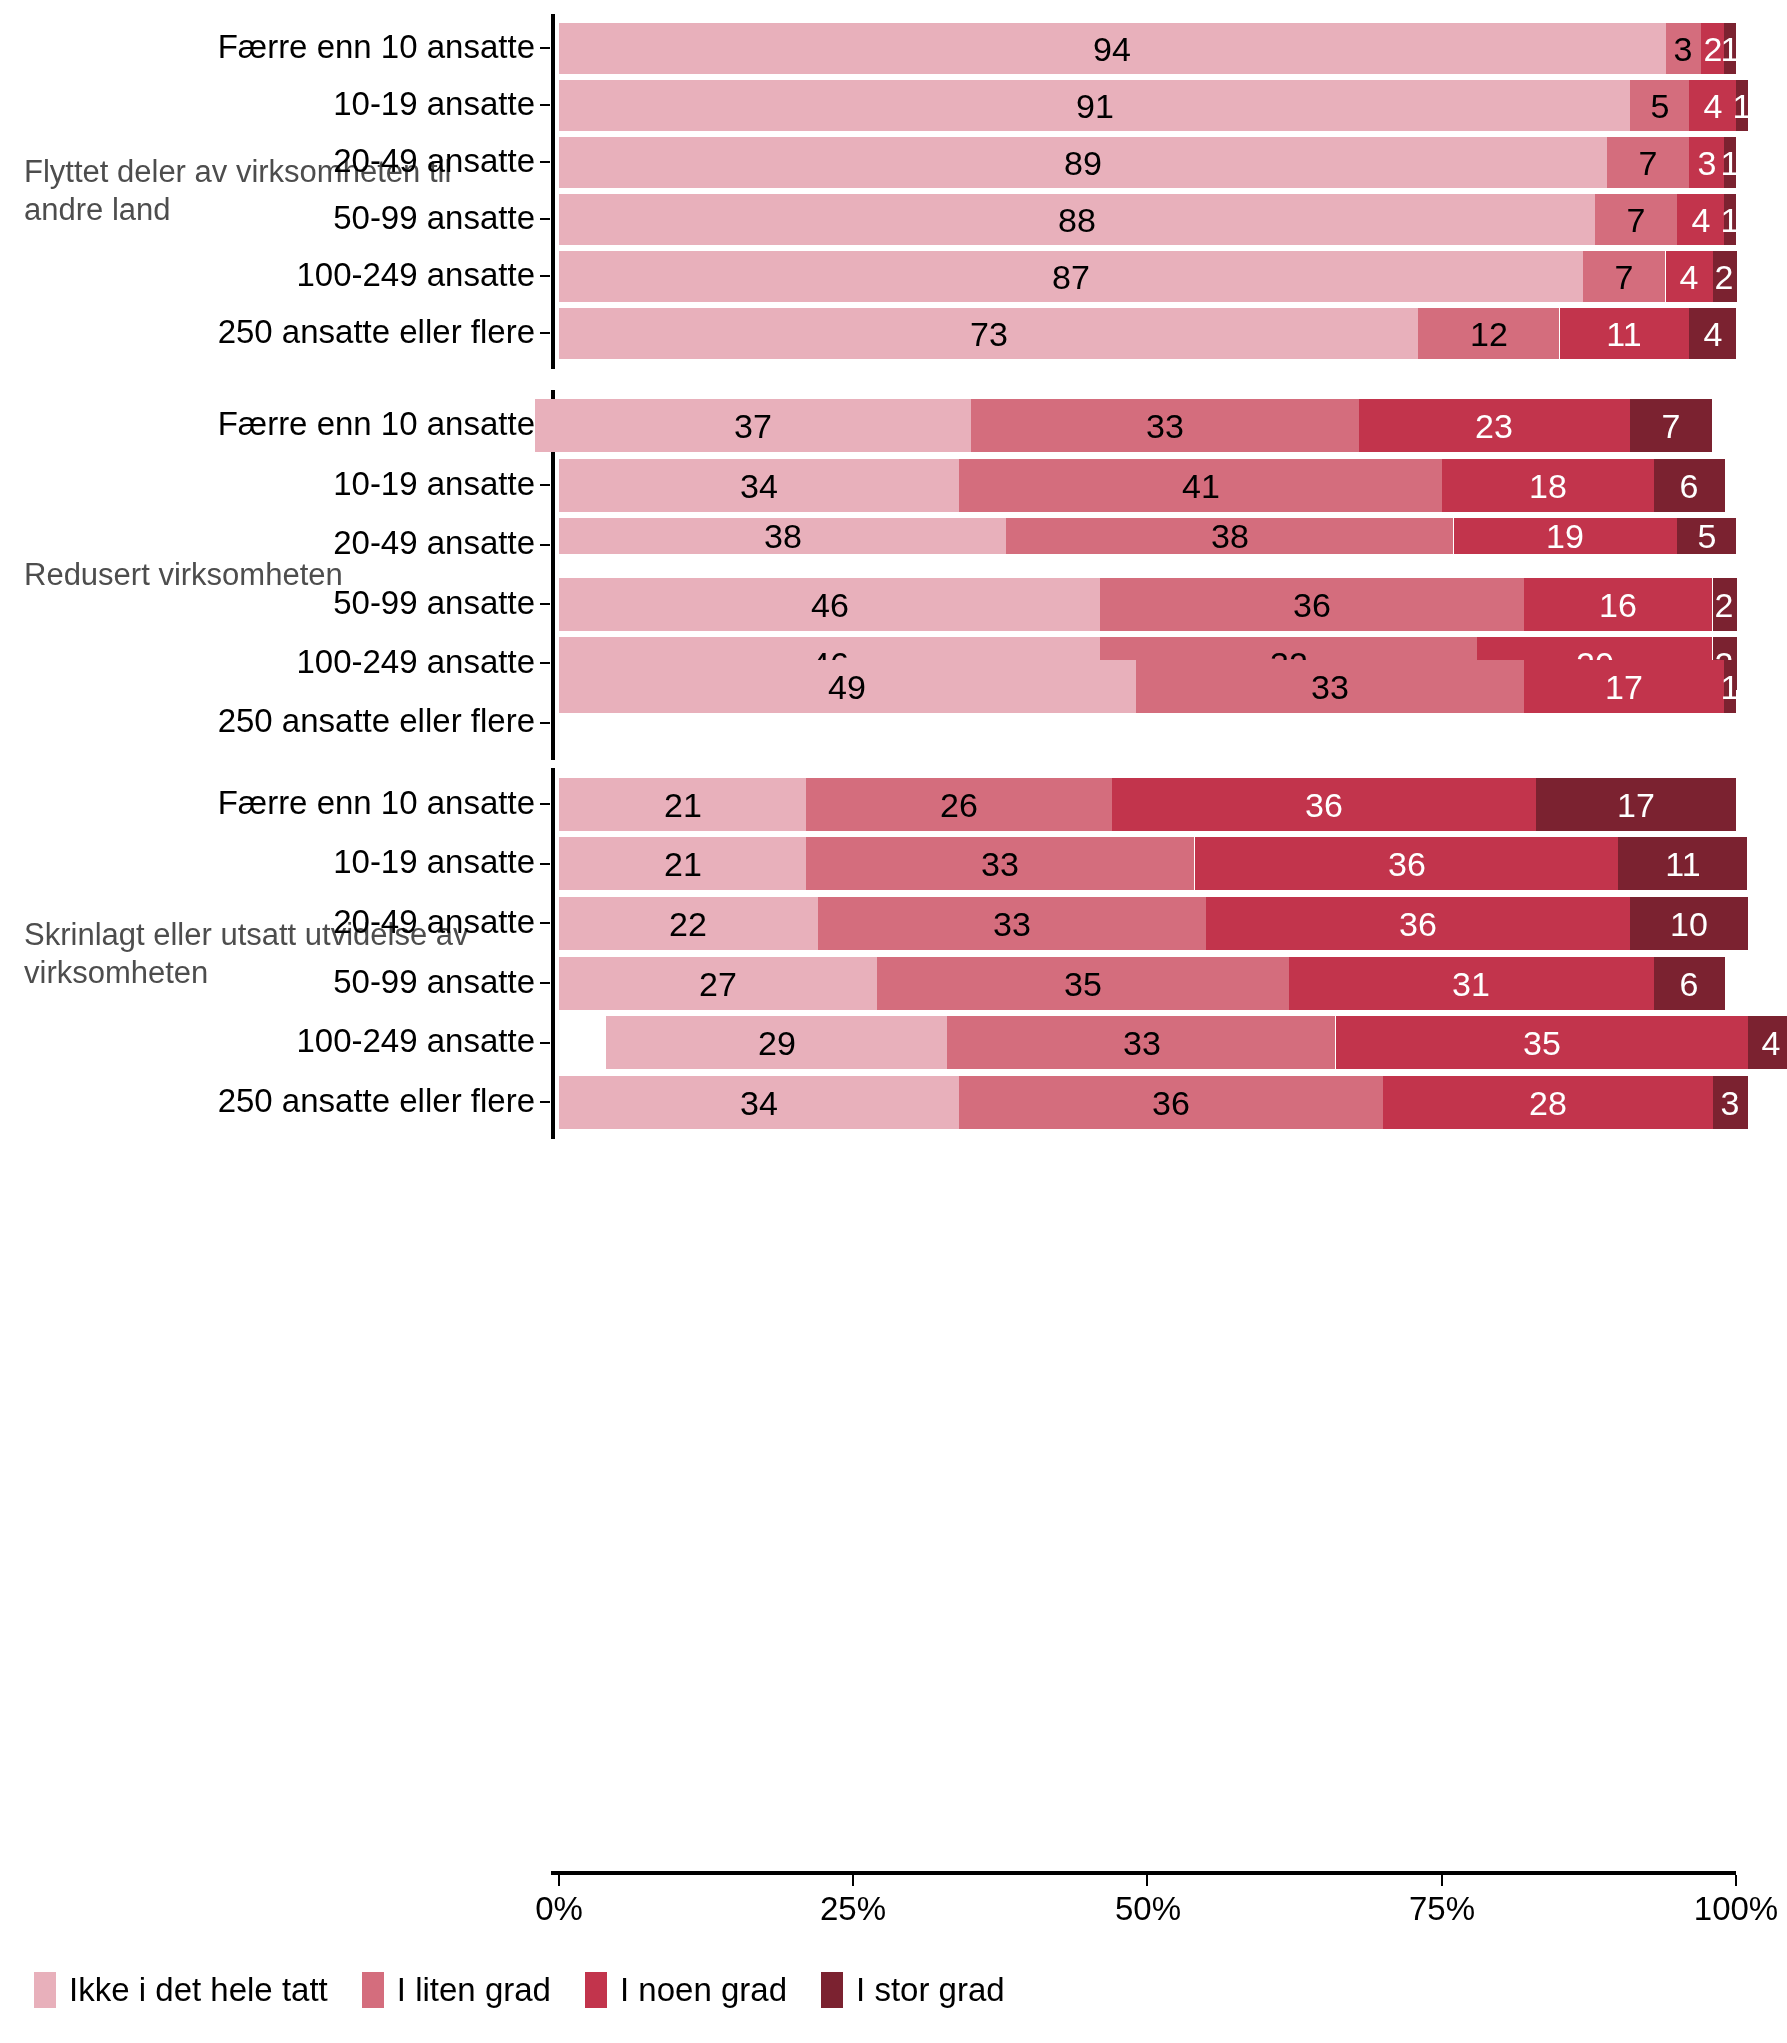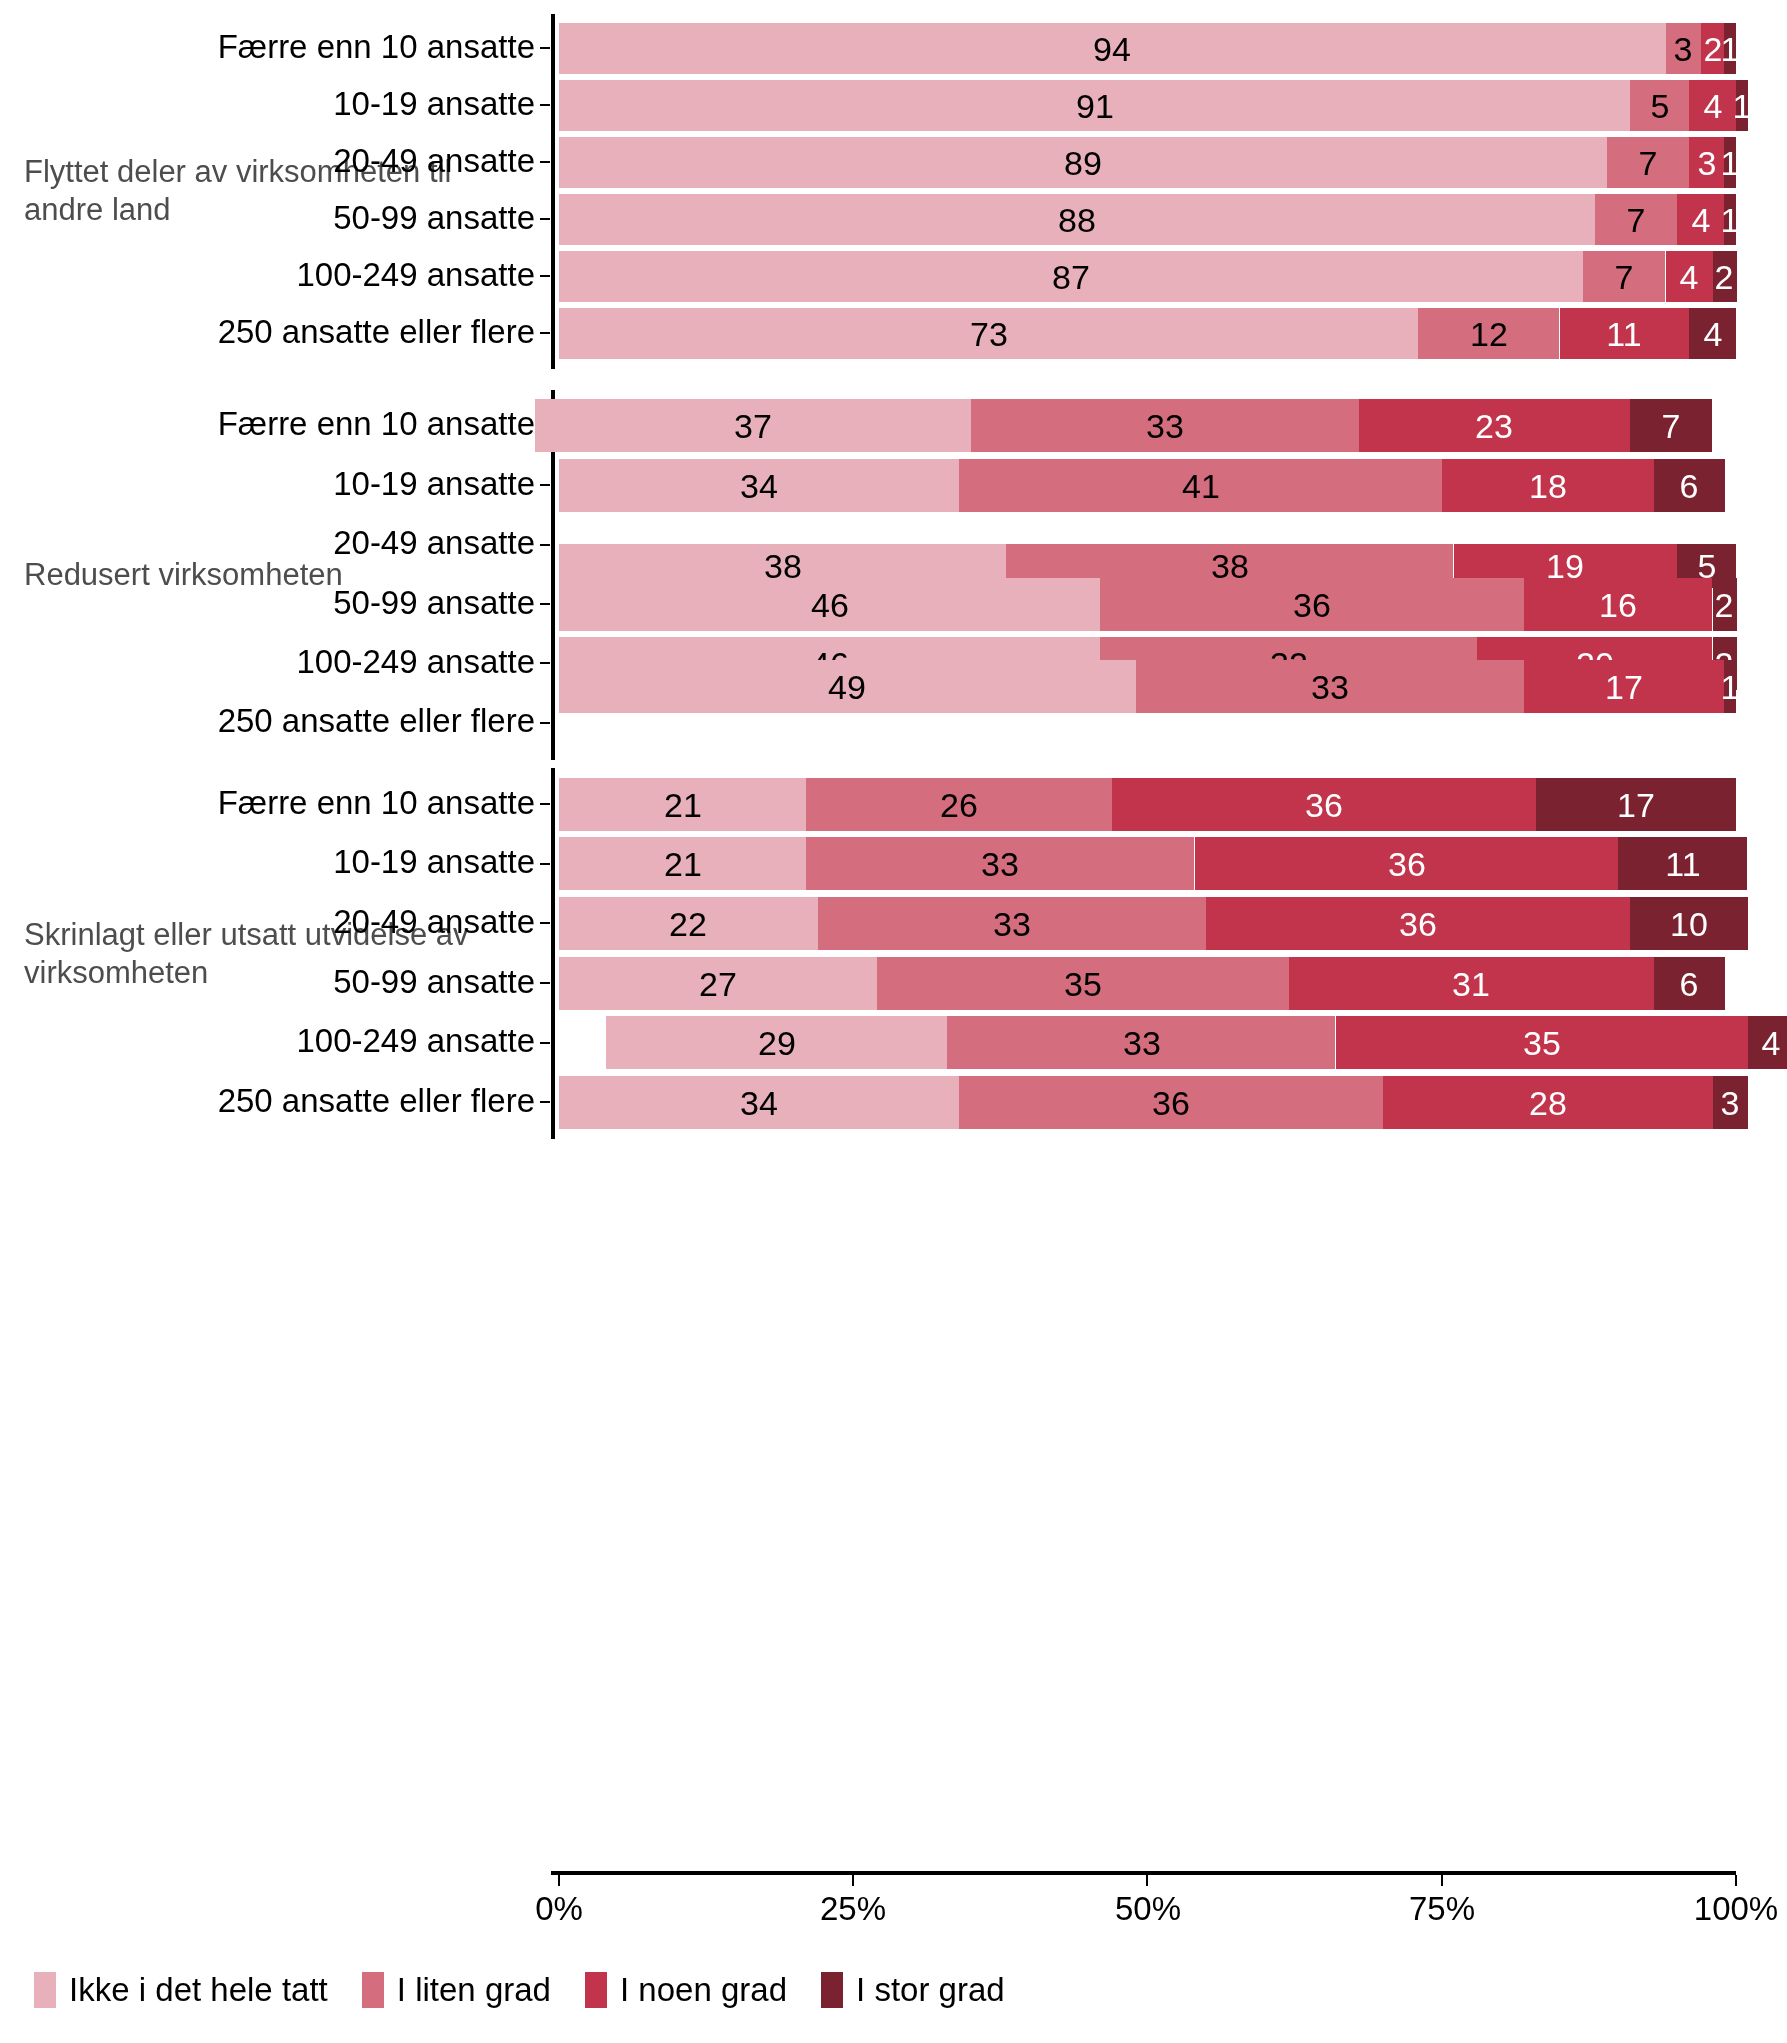--- a/index.html
+++ b/index.html
@@ -217,21 +217,21 @@
         <div style="position: absolute; left: 200px; top: 50%; transform: translate(-50%, -50%); font-size: 34px; white-space: nowrap; color: rgb(0, 0, 0); font-family: &quot;Liberation Sans&quot;, sans-serif;">34</div>
         <div style="position: absolute; left: 400px; top: 0px; width: 483px; height: 100%; background: rgb(212, 109, 125);"></div>
         <div style="position: absolute; left: 642px; top: 50%; transform: translate(-50%, -50%); font-size: 34px; white-space: nowrap; color: rgb(0, 0, 0); font-family: &quot;Liberation Sans&quot;, sans-serif;">41</div>
         <div style="position: absolute; left: 883px; top: 0px; width: 212px; height: 100%; background: rgb(194, 52, 76);"></div>
         <div style="position: absolute; left: 989px; top: 50%; transform: translate(-50%, -50%); font-size: 34px; white-space: nowrap; color: rgb(255, 255, 255); font-family: &quot;Liberation Sans&quot;, sans-serif;">18</div>
         <div style="position: absolute; left: 1095px; top: 0px; width: 71px; height: 100%; background: rgb(123, 34, 48);"></div>
         <div style="position: absolute; left: 1130px; top: 50%; transform: translate(-50%, -50%); font-size: 34px; white-space: nowrap; color: rgb(255, 255, 255); font-family: &quot;Liberation Sans&quot;, sans-serif;">6</div>
       </div>
       <div style="position: absolute; left: 540px; top: 544px; width: 10.4px; height: 2.4px; background: rgb(0, 0, 0);"></div>
       <div class="ytick-label" style="right: 1253px; top: 524px;">20-49 ansatte</div>
-      <div style="position: absolute; left: 559px; top: 544px; height: 44px; width: 1229px; overflow: hidden;">
+      <div style="position: absolute; left: 559px; top: 518px; height: 36px; width: 1229px; overflow: hidden;">
         <div style="position: absolute; left: 0px; top: 0px; width: 447px; height: 100%; background: rgb(232, 176, 187);"></div>
         <div style="position: absolute; left: 224px; top: 50%; transform: translate(-50%, -50%); font-size: 34px; white-space: nowrap; color: rgb(0, 0, 0); font-family: &quot;Liberation Sans&quot;, sans-serif;">38</div>
         <div style="position: absolute; left: 447px; top: 0px; width: 447px; height: 100%; background: rgb(212, 109, 125);"></div>
         <div style="position: absolute; left: 671px; top: 50%; transform: translate(-50%, -50%); font-size: 34px; white-space: nowrap; color: rgb(0, 0, 0); font-family: &quot;Liberation Sans&quot;, sans-serif;">38</div>
         <div style="position: absolute; left: 895px; top: 0px; width: 224px; height: 100%; background: rgb(194, 52, 76);"></div>
         <div style="position: absolute; left: 1006px; top: 50%; transform: translate(-50%, -50%); font-size: 34px; white-space: nowrap; color: rgb(255, 255, 255); font-family: &quot;Liberation Sans&quot;, sans-serif;">19</div>
         <div style="position: absolute; left: 1118px; top: 0px; width: 59px; height: 100%; background: rgb(123, 34, 48);"></div>
         <div style="position: absolute; left: 1148px; top: 50%; transform: translate(-50%, -50%); font-size: 34px; white-space: nowrap; color: rgb(255, 255, 255); font-family: &quot;Liberation Sans&quot;, sans-serif;">5</div>
       </div>
       <div style="position: absolute; left: 540px; top: 603px; width: 10.4px; height: 2.4px; background: rgb(0, 0, 0);"></div>

